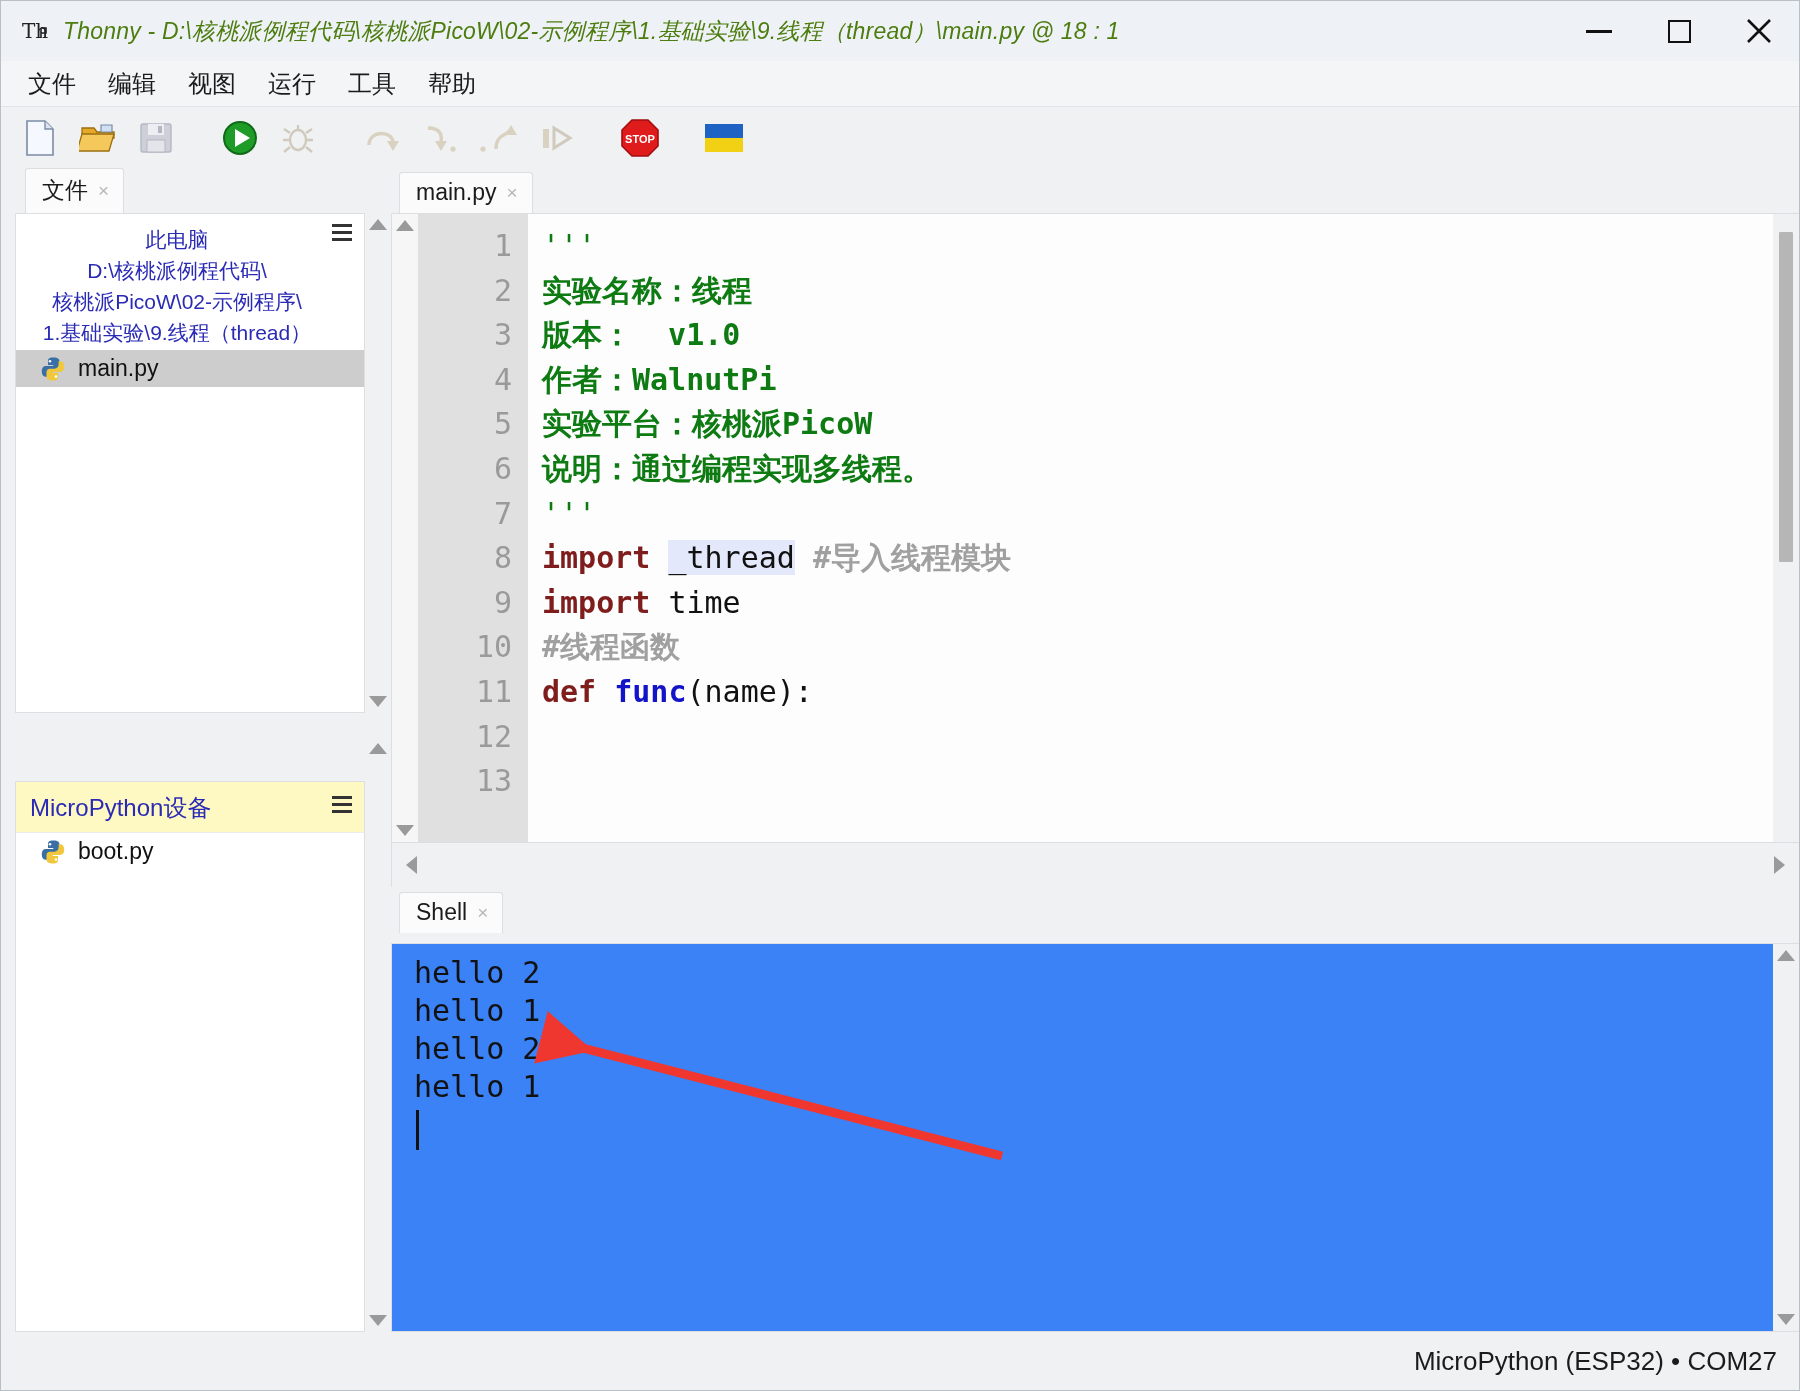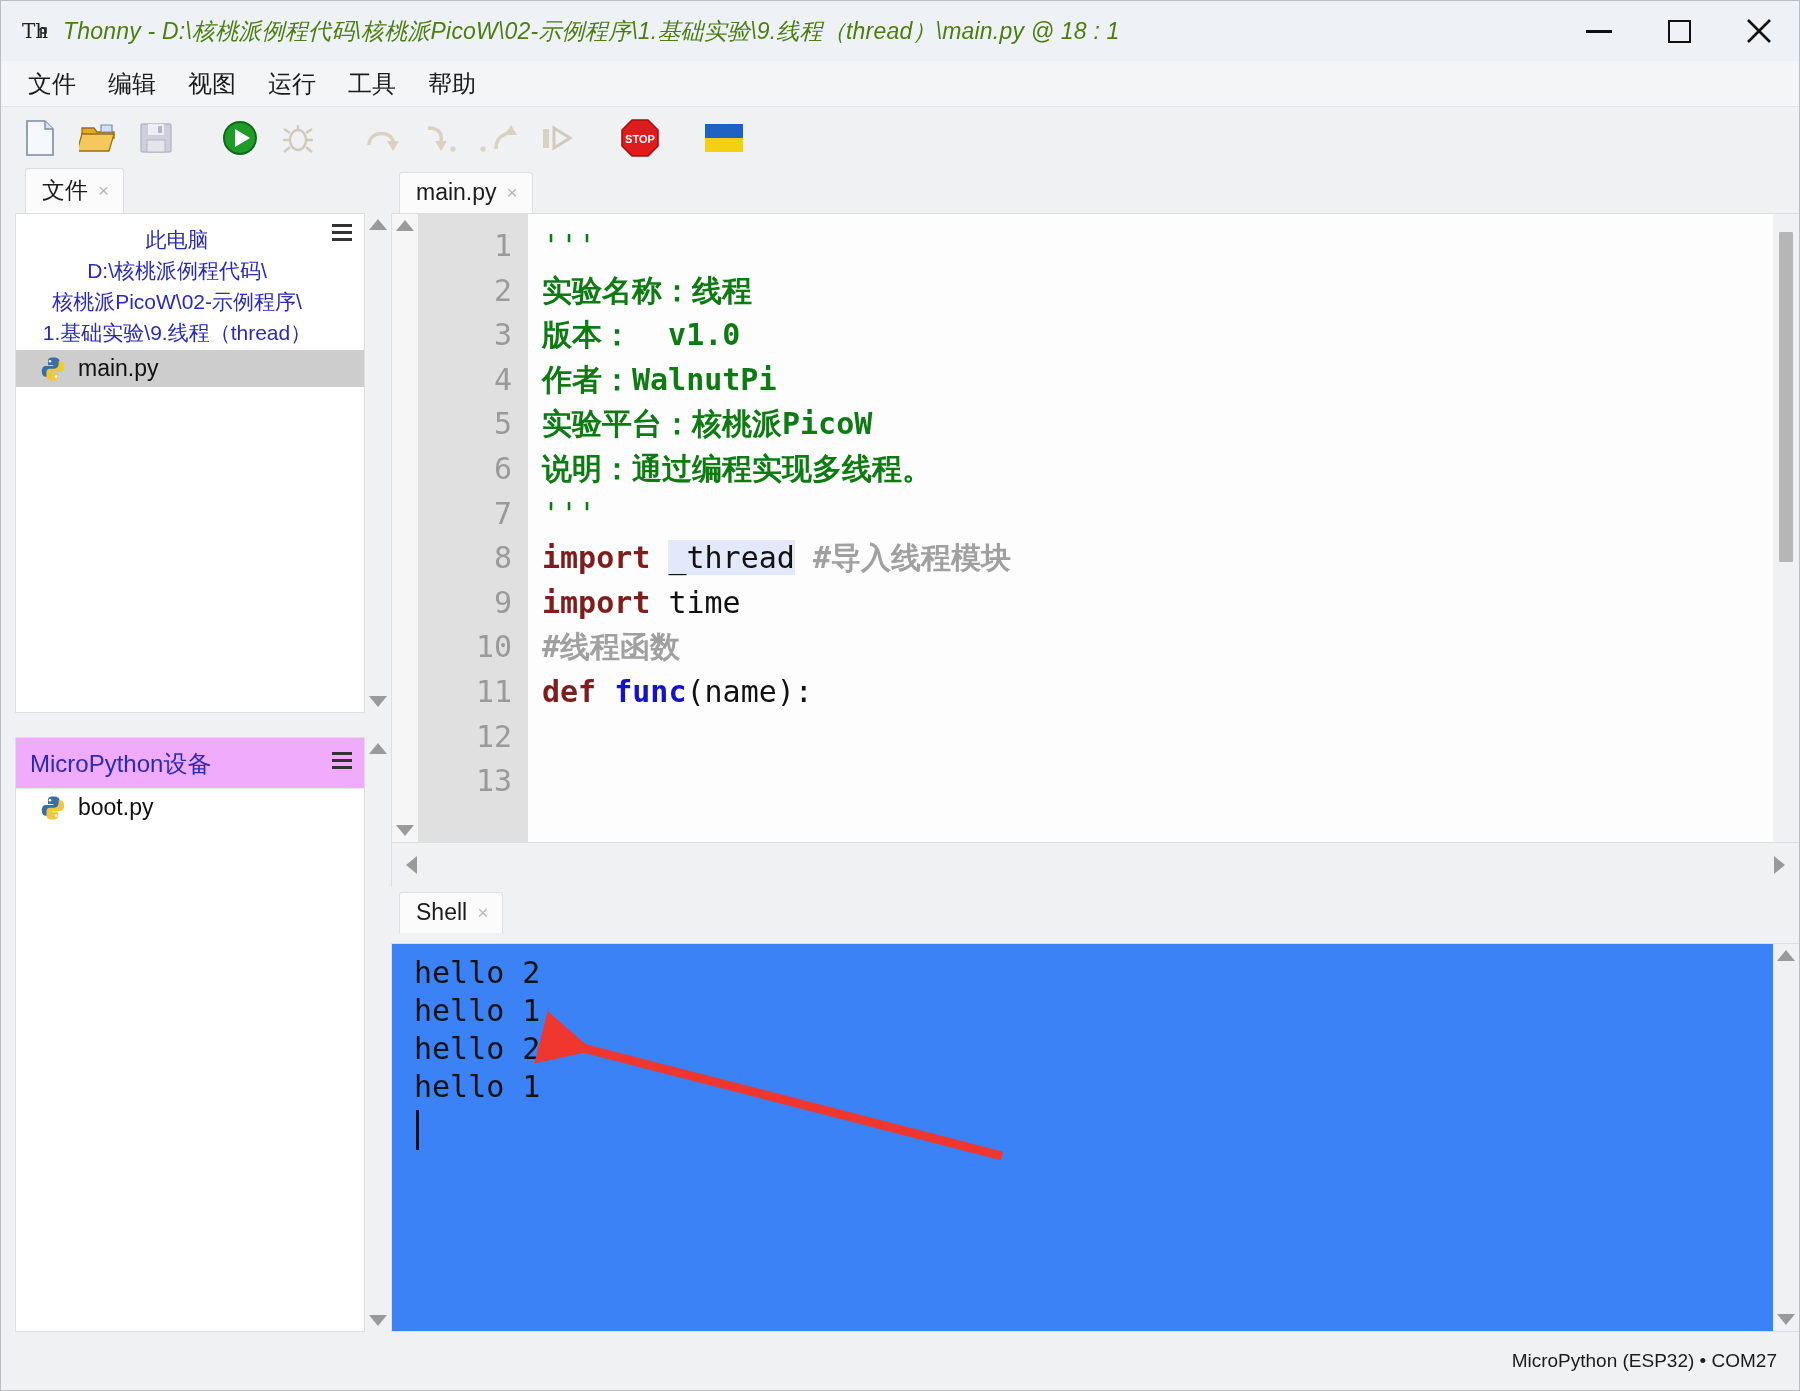--- a/index.html
+++ b/index.html
@@ -121,23 +121,23 @@
     display: flex; flex-direction: column; justify-content: space-between;
     align-items: center; padding: 6px 0;
   }
   .arrow-up, .arrow-down {
     width: 0; height: 0; border-left: 9px solid transparent; border-right: 9px solid transparent;
   }
   .arrow-up { border-bottom: 11px solid #9a9a9a; }
   .arrow-down { border-top: 11px solid #9a9a9a; }
 
   .dev-header {
-    background: #f0abfc; border: 1px solid #dcdee1; border-bottom: none;
+    background: #fef9c3; border: 1px solid #dcdee1; border-bottom: none;
     padding: 10px 26px 8px 14px; position: relative;
-    font-size: 24px; color: #2a2ab5;
+    font-size: 24px; color: #2a2ab5; margin-top: 44px;
   }
   .dev-body {
     background: #ffffff; border: 1px solid #dcdee1; border-top: 1px solid #ececec;
     flex: 1 1 auto; min-height: 0;
   }
 
   
   .editor-col { flex: 1 1 auto; display: flex; flex-direction: column; min-width: 0; padding-right: 0; }
 
   .code-area {
@@ -191,21 +191,21 @@
     font-family: "DejaVu Sans Mono", monospace;
     font-size: 30px; line-height: 38px; color: #111; white-space: pre;
   }
   .caret { width: 3px; height: 40px; background: #111; margin-top: 4px; margin-left: 2px; }
 
   .statusbar {
     height: 58px; flex: 0 0 58px; background: #f0f1f3;
     display: flex; align-items: center; justify-content: flex-end;
     padding-right: 22px;
   }
-  .status-text { font-size: 19px; color: #1b1b1b; }
+  .status-text { font-size: 26px; color: #1b1b1b; }
 
   .arrow-overlay { position: absolute; left: 0; top: 0; pointer-events: none; }
 </style>
 </head>
 <body>
 
 <div id="app">
 
   <div class="titlebar">
     <span class="thonny-logo">

